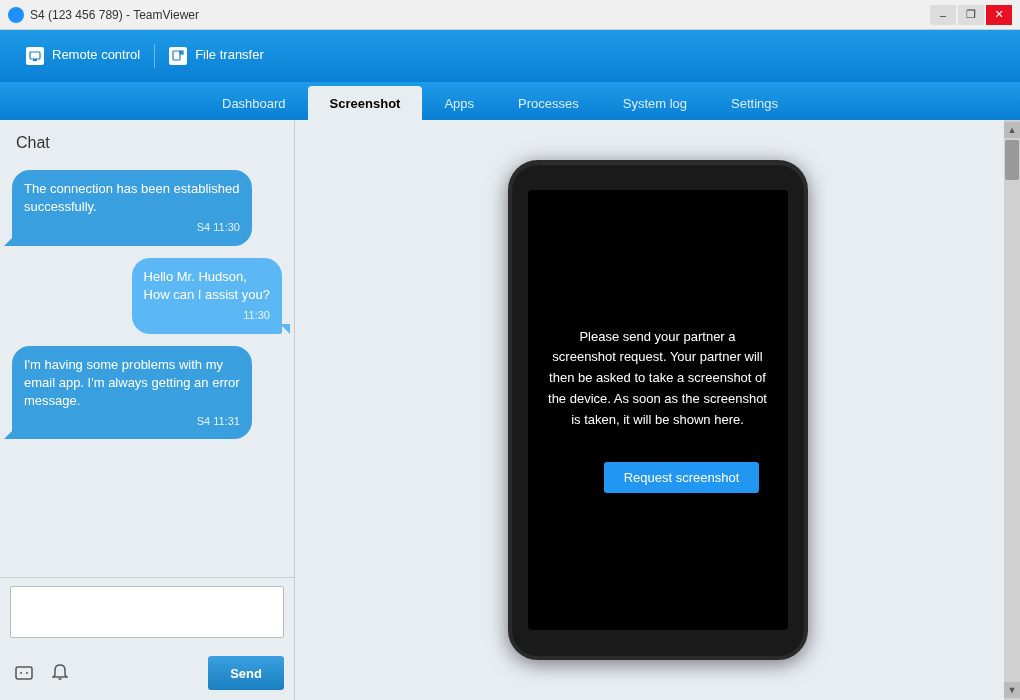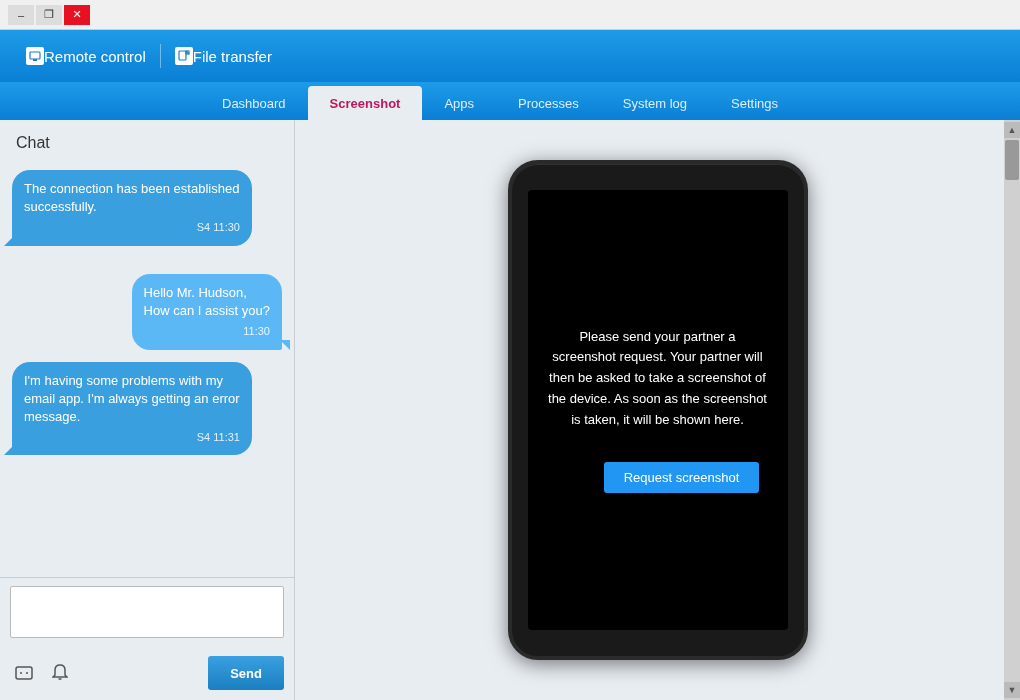--- a/index.html
+++ b/index.html
@@ -29,24 +29,23 @@
     .toolbar {
       background: linear-gradient(180deg, #1e9be8 0%, #0a7fd4 100%);
       height: 52px;
       display: flex;
       align-items: center;
       padding: 0 16px;
       gap: 0;
     }
     .toolbar-section {
       display: flex;
-      align-items: center;
-      gap: 0;
-      color: white;
-      font-size: 15px;
+      gap: 8px;
+      color: white;
+      font-size: 13px;
       font-weight: 500;
       cursor: pointer;
       padding: 6px 10px;
     }
     .toolbar-divider {
       width: 1px;
       height: 24px;
       background: rgba(255,255,255,0.4);
       margin: 0 4px;
     }
@@ -71,21 +70,21 @@
       color: rgba(255,255,255,0.85);
       cursor: pointer;
       background: transparent;
       border: none;
       border-radius: 4px 4px 0 0;
       height: 34px;
       display: flex; align-items: center;
     }
     .tab.active {
       background: #e8edf2;
-      color: #be185d;
+      color: #000000;
       font-weight: 600;
     }
 
     
     .main {
       display: flex;
       height: calc(700px - 30px - 52px - 38px);
       background: #e8edf2;
     }
 
@@ -279,20 +278,24 @@
       font-size: 13px;
       cursor: pointer;
       font-weight: 500;
       margin-left: 48px;
     }
   </style>
 </head>
 <body>
 
 <div class="title-bar">
+  <div class="title-bar-left">
+    <div class="title-bar-icon"></div>
+    <span class="title-bar-title">S4 (123 456 789)  -  TeamViewer</span>
+  </div>
   <div class="title-bar-controls">
     <button class="title-btn">–</button>
     <button class="title-btn">❐</button>
     <button class="title-btn close">✕</button>
   </div>
 </div>
 
 <div class="toolbar">
   <div class="toolbar-section">
     <div class="toolbar-icon">
@@ -332,21 +335,21 @@
 
     <div class="chat-messages">
 
       <div style="align-self:flex-start; max-width:240px;">
         <div class="message left">
           <div>The connection has been established successfully.</div>
           <div class="message-time">S4 11:30</div>
         </div>
       </div>
 
-      <div style="align-self:flex-end; max-width:240px;margin-top:16px;">
+      <div style="align-self:flex-end; max-width:240px;">
         <div class="message right">
           <div>Hello Mr. Hudson,<br>How can I assist you?</div>
           <div class="message-time">11:30</div>
         </div>
       </div>
 
       <div style="align-self:flex-start; max-width:240px;">
         <div class="message left">
           <div>I'm having some problems with my email app. I'm always getting an error message.</div>
           <div class="message-time">S4 11:31</div>

